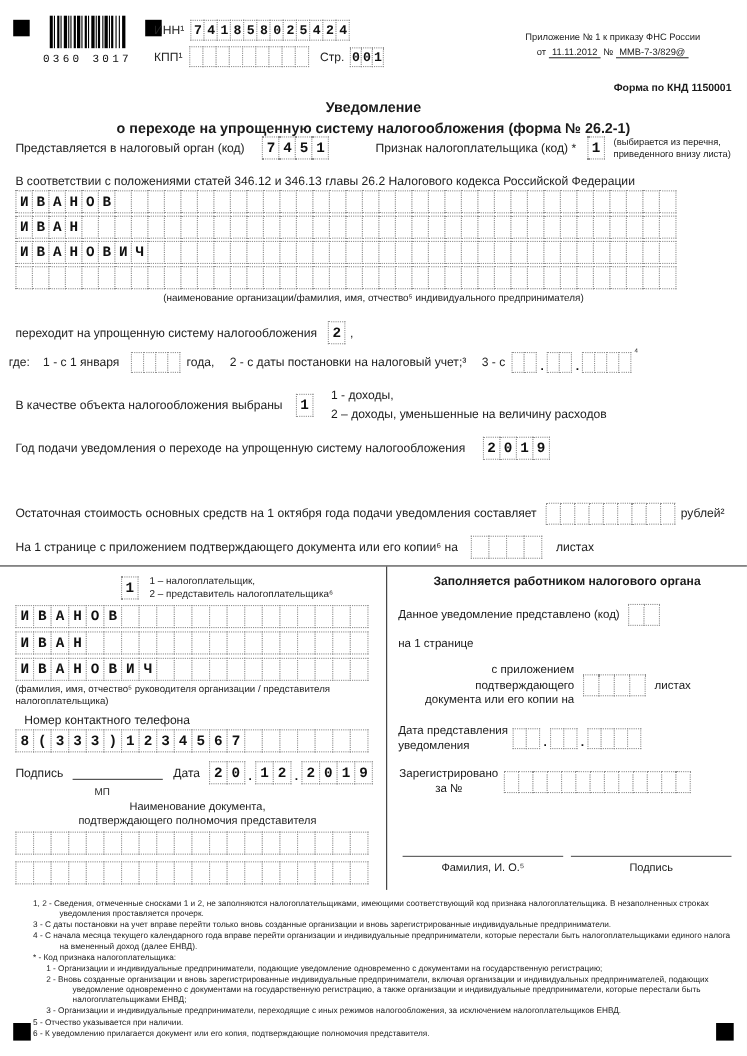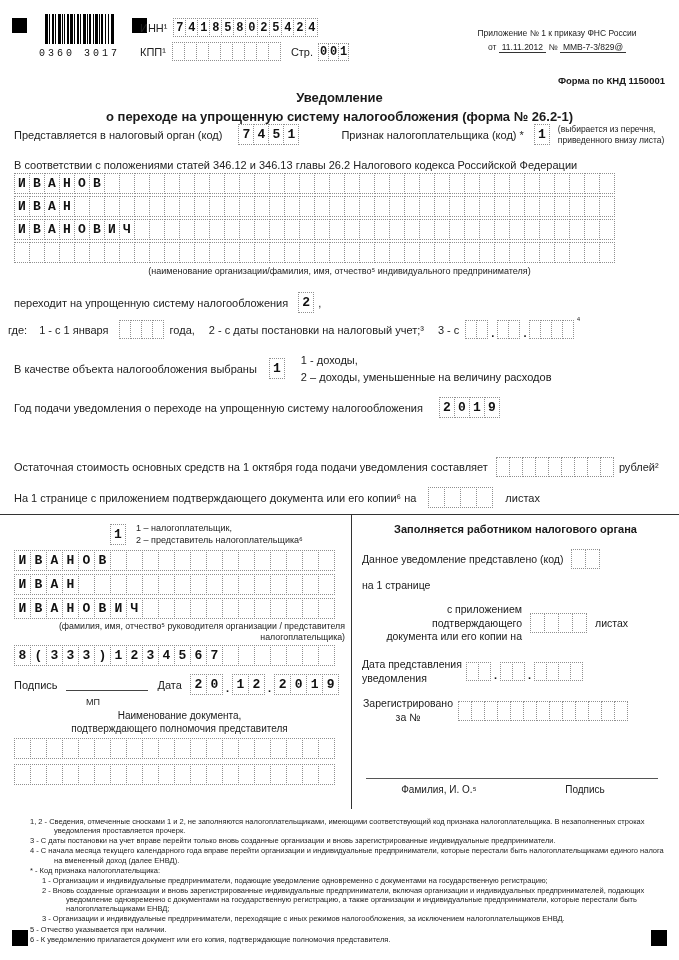--- a/index.html
+++ b/index.html
@@ -485,24 +485,25 @@
           <span class="cell"></span>
           <span class="cell"></span>
           <span class="cell"></span>
           <span class="cell"></span>
           <span class="cell"></span>
           <span class="cell"></span>
           <span class="cell"></span>
           <span class="cell"></span>
           <span class="cell"></span>
         </div>
-      <div class="cap" style="margin-top:2px;text-align:right;font-size:8.8px;line-height:1.25">
+      <div class="cap" style="margin-top:2px;text-align:left;font-size:8.8px;line-height:1.25">
         <span>(фамилия, имя, отчество⁵ руководителя организации / представителя</span><br>
         <span>налогоплательщика)</span>
       </div>
+      <div class="flabel" style="margin:6px 0 0 8px">Номер контактного телефона</div>
       <div class="cells cw17" style="margin-top:2px">
           <span class="cell">8</span>
           <span class="cell">(</span>
           <span class="cell">3</span>
           <span class="cell">3</span>
           <span class="cell">3</span>
           <span class="cell">)</span>
           <span class="cell">1</span>
           <span class="cell">2</span>
           <span class="cell">3</span>
@@ -649,21 +650,21 @@
             <span class="cell"></span>
             <span class="cell"></span>
             <span class="cell"></span>
             <span class="cell"></span>
             <span class="cell"></span>
             <span class="cell"></span>
             <span class="cell"></span>
             <span class="cell"></span>
           </span>
       </div>
-      <div style="display:flex;margin-top:42px;padding:12px 4px">
+      <div style="display:flex;justify-content:space-between;margin-top:42px;padding:12px 4px">
         <div class="sigblock">
           <div class="sigrule"></div>
           <div style="margin-top:4px;font-size:10px">Фамилия, И. О.⁵</div>
         </div>
         <div class="sigblock">
           <div class="sigrule"></div>
           <div style="margin-top:4px;font-size:10px">Подпись</div>
         </div>
       </div>
     </div>

